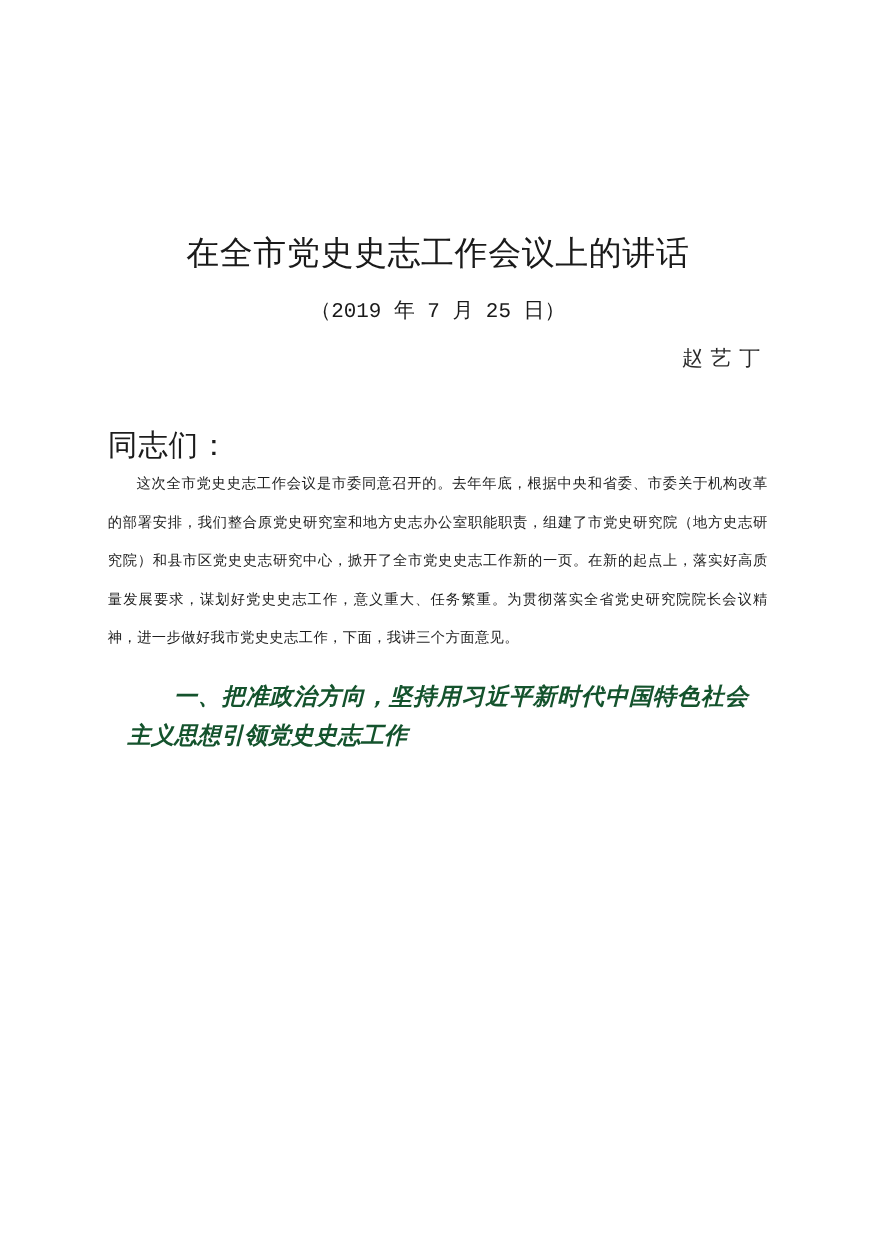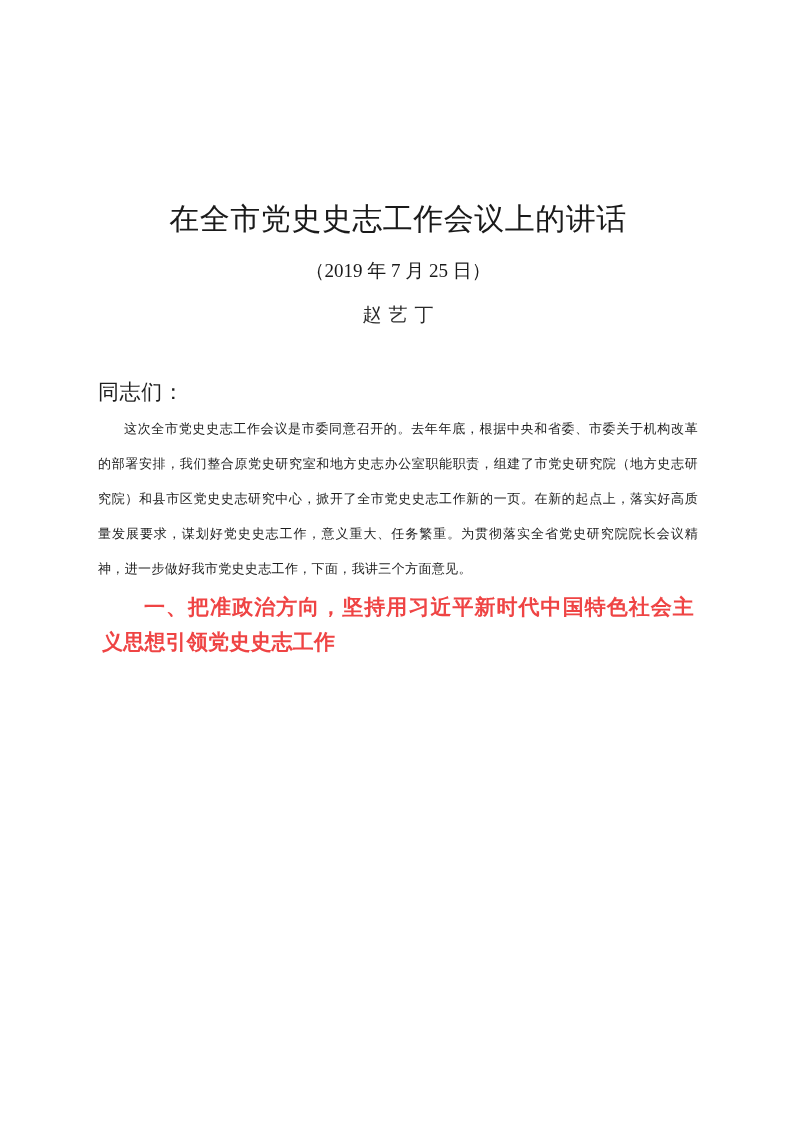--- a/index.html
+++ b/index.html
@@ -19,92 +19,93 @@
     margin: 0 auto;
     background: #ffffff;
     overflow: hidden;
     box-sizing: border-box;
   }
 
   
   .content {
     position: absolute;
     left: 98px;
-    top: 0;
+    top: 12px;
     width: 600px;          
   }
 
   
   .doc-title {
     margin: 0;
     padding-top: 198px;
     text-align: center;
     font-family: "DejaVu Serif", "Liberation Serif", serif;
     font-size: 30px;
     line-height: 42px;
     font-weight: 500;
     letter-spacing: 0.5px;
     color: #1a1a1a;
     white-space: nowrap;
   }
   .doc-date {
     margin: 0;
     padding-top: 17px;
     text-align: center;
-    font-family: Liberation Serif, serif;
+    font-family: Liberation Mono, monospace;
     font-size: 19px;
     line-height: 28px;
     color: #1a1a1a;
   }
   .doc-author {
     margin: 0;
     padding-top: 15px;
-    text-align: center;
+    text-align: right;
     font-family: "DejaVu Serif", "Liberation Serif", serif;
     font-size: 19px;
     line-height: 28px;
     letter-spacing: 7px;
     text-indent: 7px;
     color: #2a2a2a;
   }
 
   
   .body-block {
     padding-top: 48px;
   }
   .salutation {
     margin: 0 0 0 0;
-    font-family: Liberation Mono, monospace;
-    font-size: 21px;
+    font-family: Liberation Serif, serif;
+    font-size: 27px;
     line-height: 35px;
     letter-spacing: 0.6px;
     color: #1c1c1c;
   }
   p.para {
     margin: 0;
     font-family: "DejaVu Serif", "Liberation Serif", serif;
     font-size: 13px;
     line-height: 35px;
     letter-spacing: 0.35px;
     text-align: justify;
     text-justify: inter-character;
     text-indent: 2em;
     color: #1c1c1c;
   }
   p.heading {
-    margin: 4px;
+    margin: 18px;
     font-family: "DejaVu Sans", "Liberation Sans", sans-serif;
     font-size: 21px;
     line-height: 35px;
     font-weight: 700;
     letter-spacing: 0.2px;
     text-align: justify;
     text-justify: inter-character;
     text-indent: 2em;
-    color: #ef4444;
+    color: #14532d;
+    font-style: italic;
   }
 </style>
 </head>
 <body>
 
 <div class="page">
   <div class="content">
 
     <h1 class="doc-title">在全市党史史志工作会议上的讲话</h1>
 

